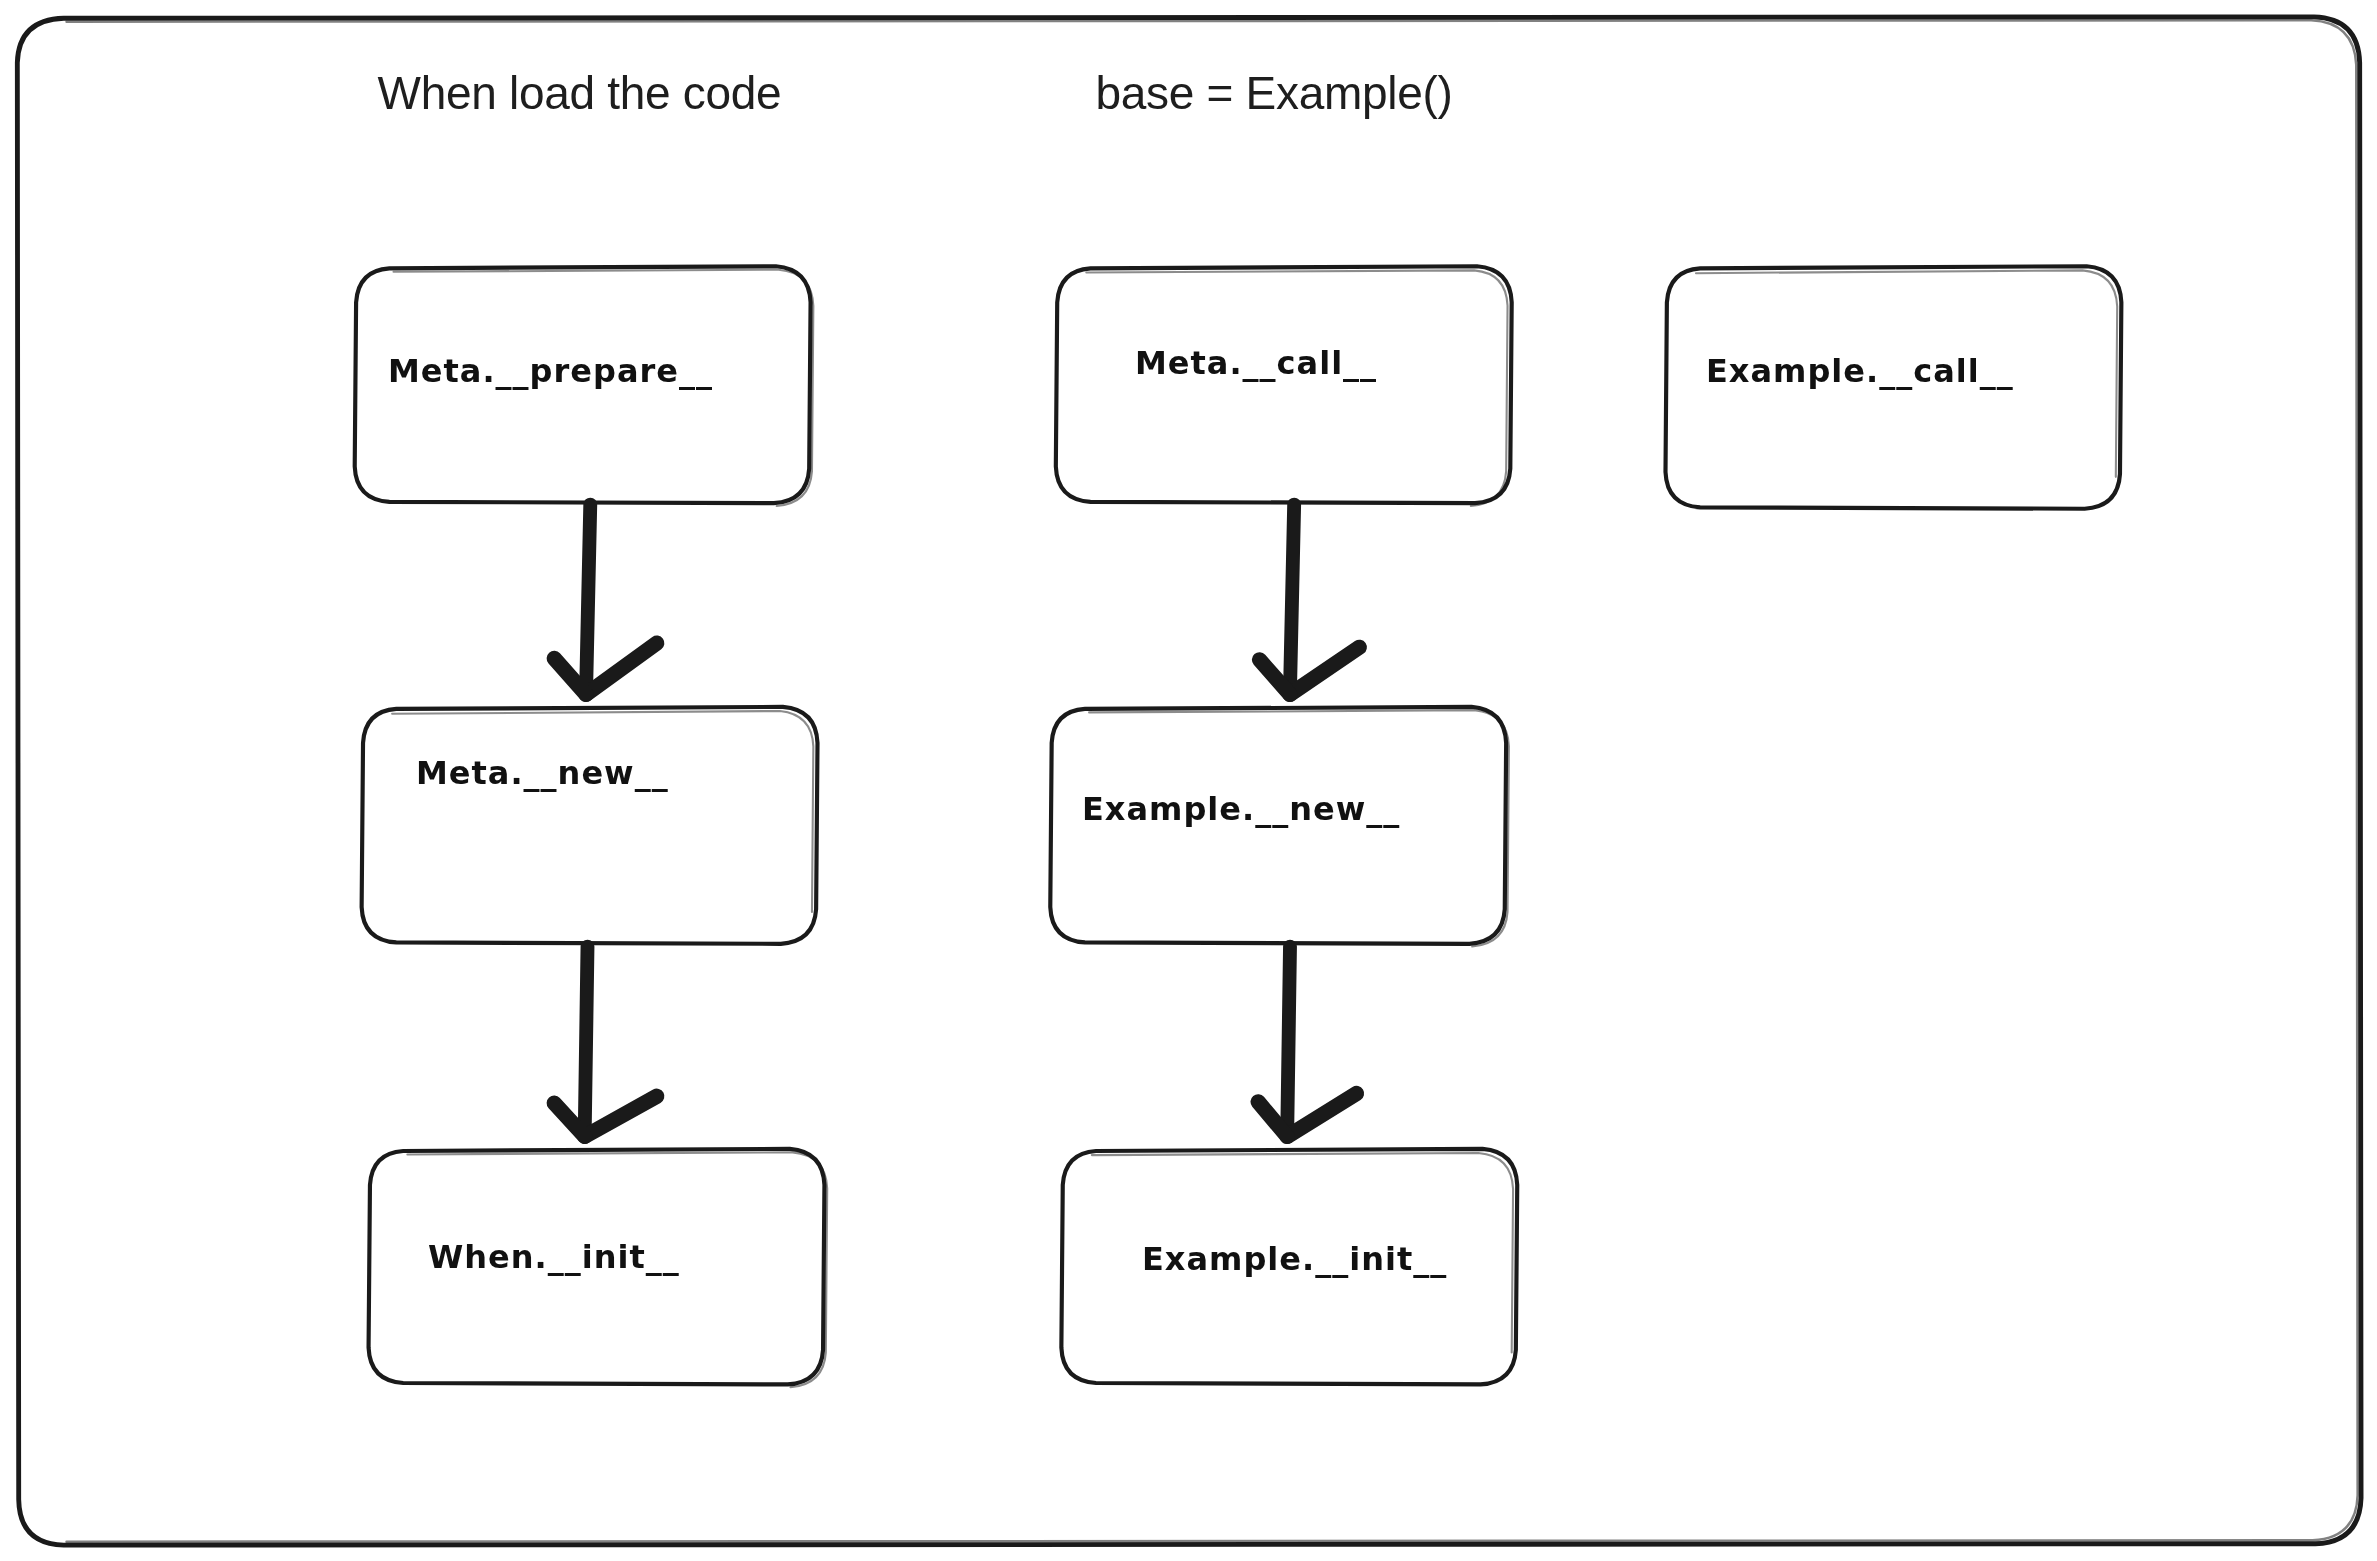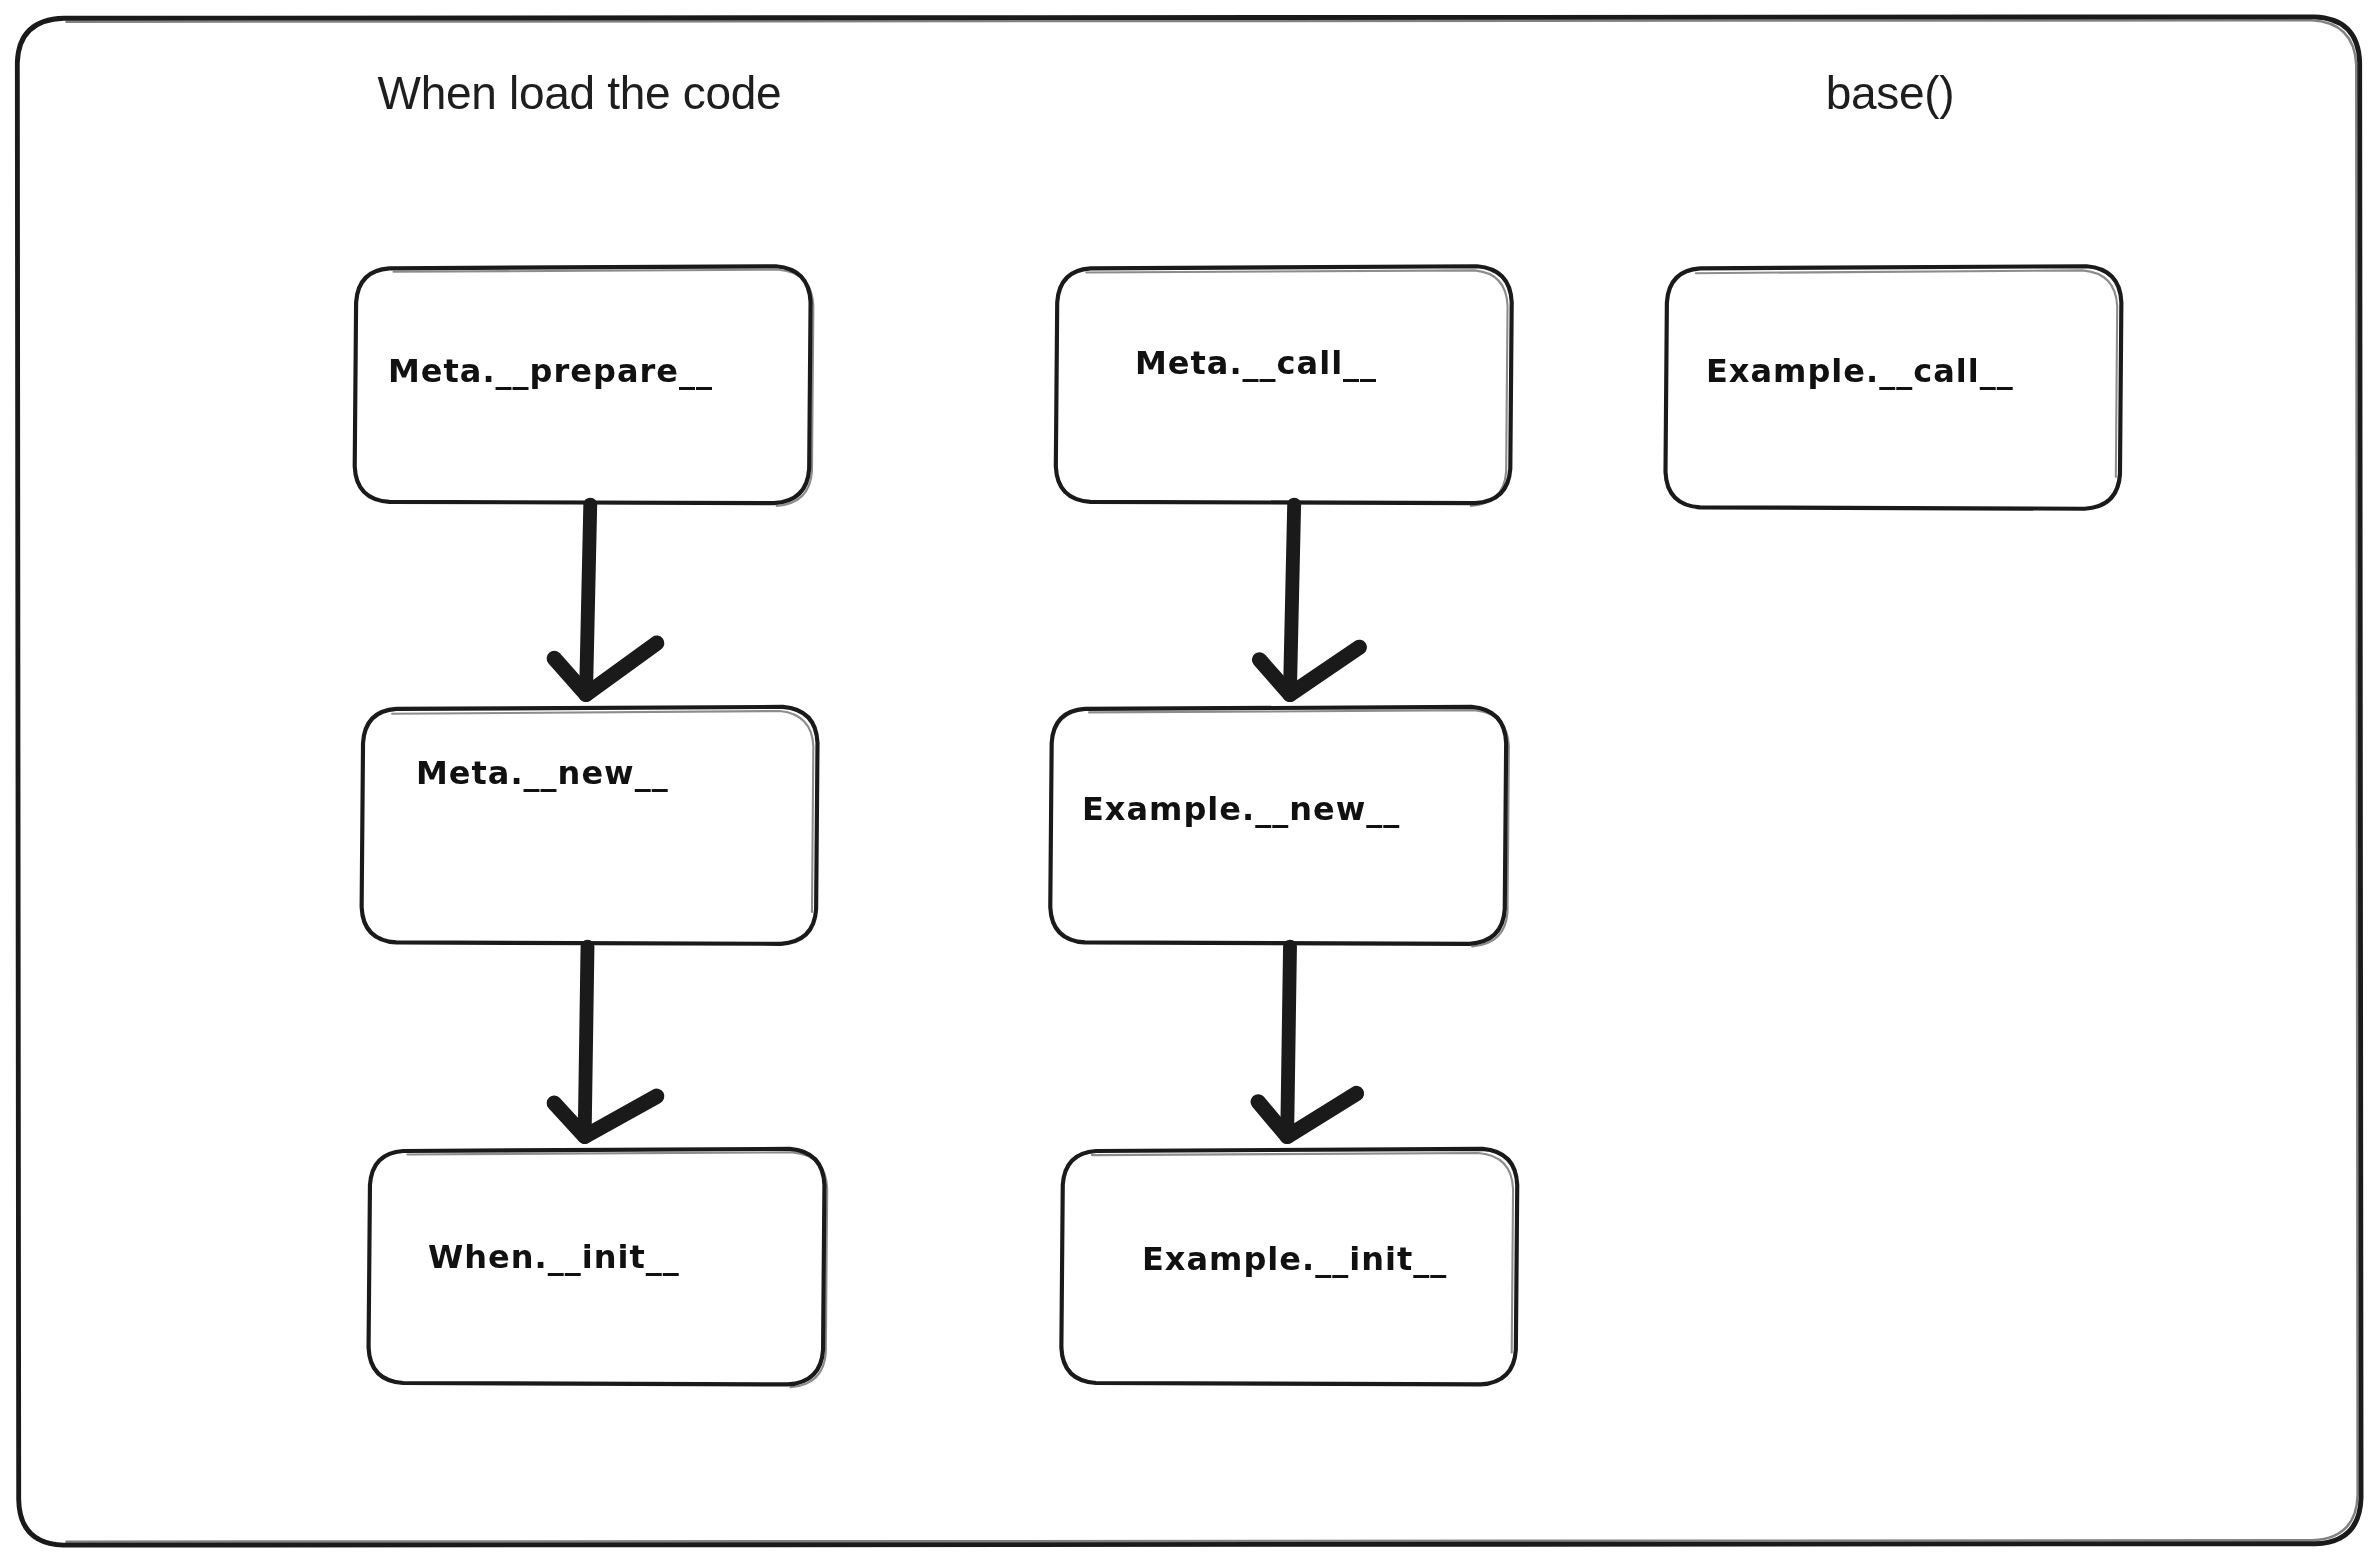--- a/index.html
+++ b/index.html
@@ -114,22 +114,22 @@
     <g>
       <path d="M 1862,1366 L 1858,1634" fill="none" stroke="#1a1a1a" stroke-width="20" stroke-linecap="round"></path>
       <path d="M 1858,1640 L 1958,1578" fill="none" stroke="#1a1a1a" stroke-width="22" stroke-linecap="round"></path>
       <path d="M 1858,1640 L 1816,1590" fill="none" stroke="#1a1a1a" stroke-width="22" stroke-linecap="round"></path>
     </g>
 
   </svg>
 
   <div class="col-header" style="left:12px; top:66px; width:1135px;">When load the code</div>
 
+  <div class="col-header" style="left:832px; top:66px; width:884px;">base = Example()</div>
 
-  <div class="col-header" style="left:1621px; top:66px; width:538px;">base()</div>
 
   <div class="node-label" style="left:388px; top:352px;">Meta.__prepare__</div>
 
   <div class="node-label" style="left:416px; top:754px;">Meta.__new__</div>
 
   <div class="node-label" style="left:428px; top:1238px;">When.__init__</div>
 
   <div class="node-label" style="left:1124px; top:344px;margin-left:11px;">Meta.__call__</div>
 
   <div class="node-label" style="left:1082px; top:790px;">Example.__new__</div>

